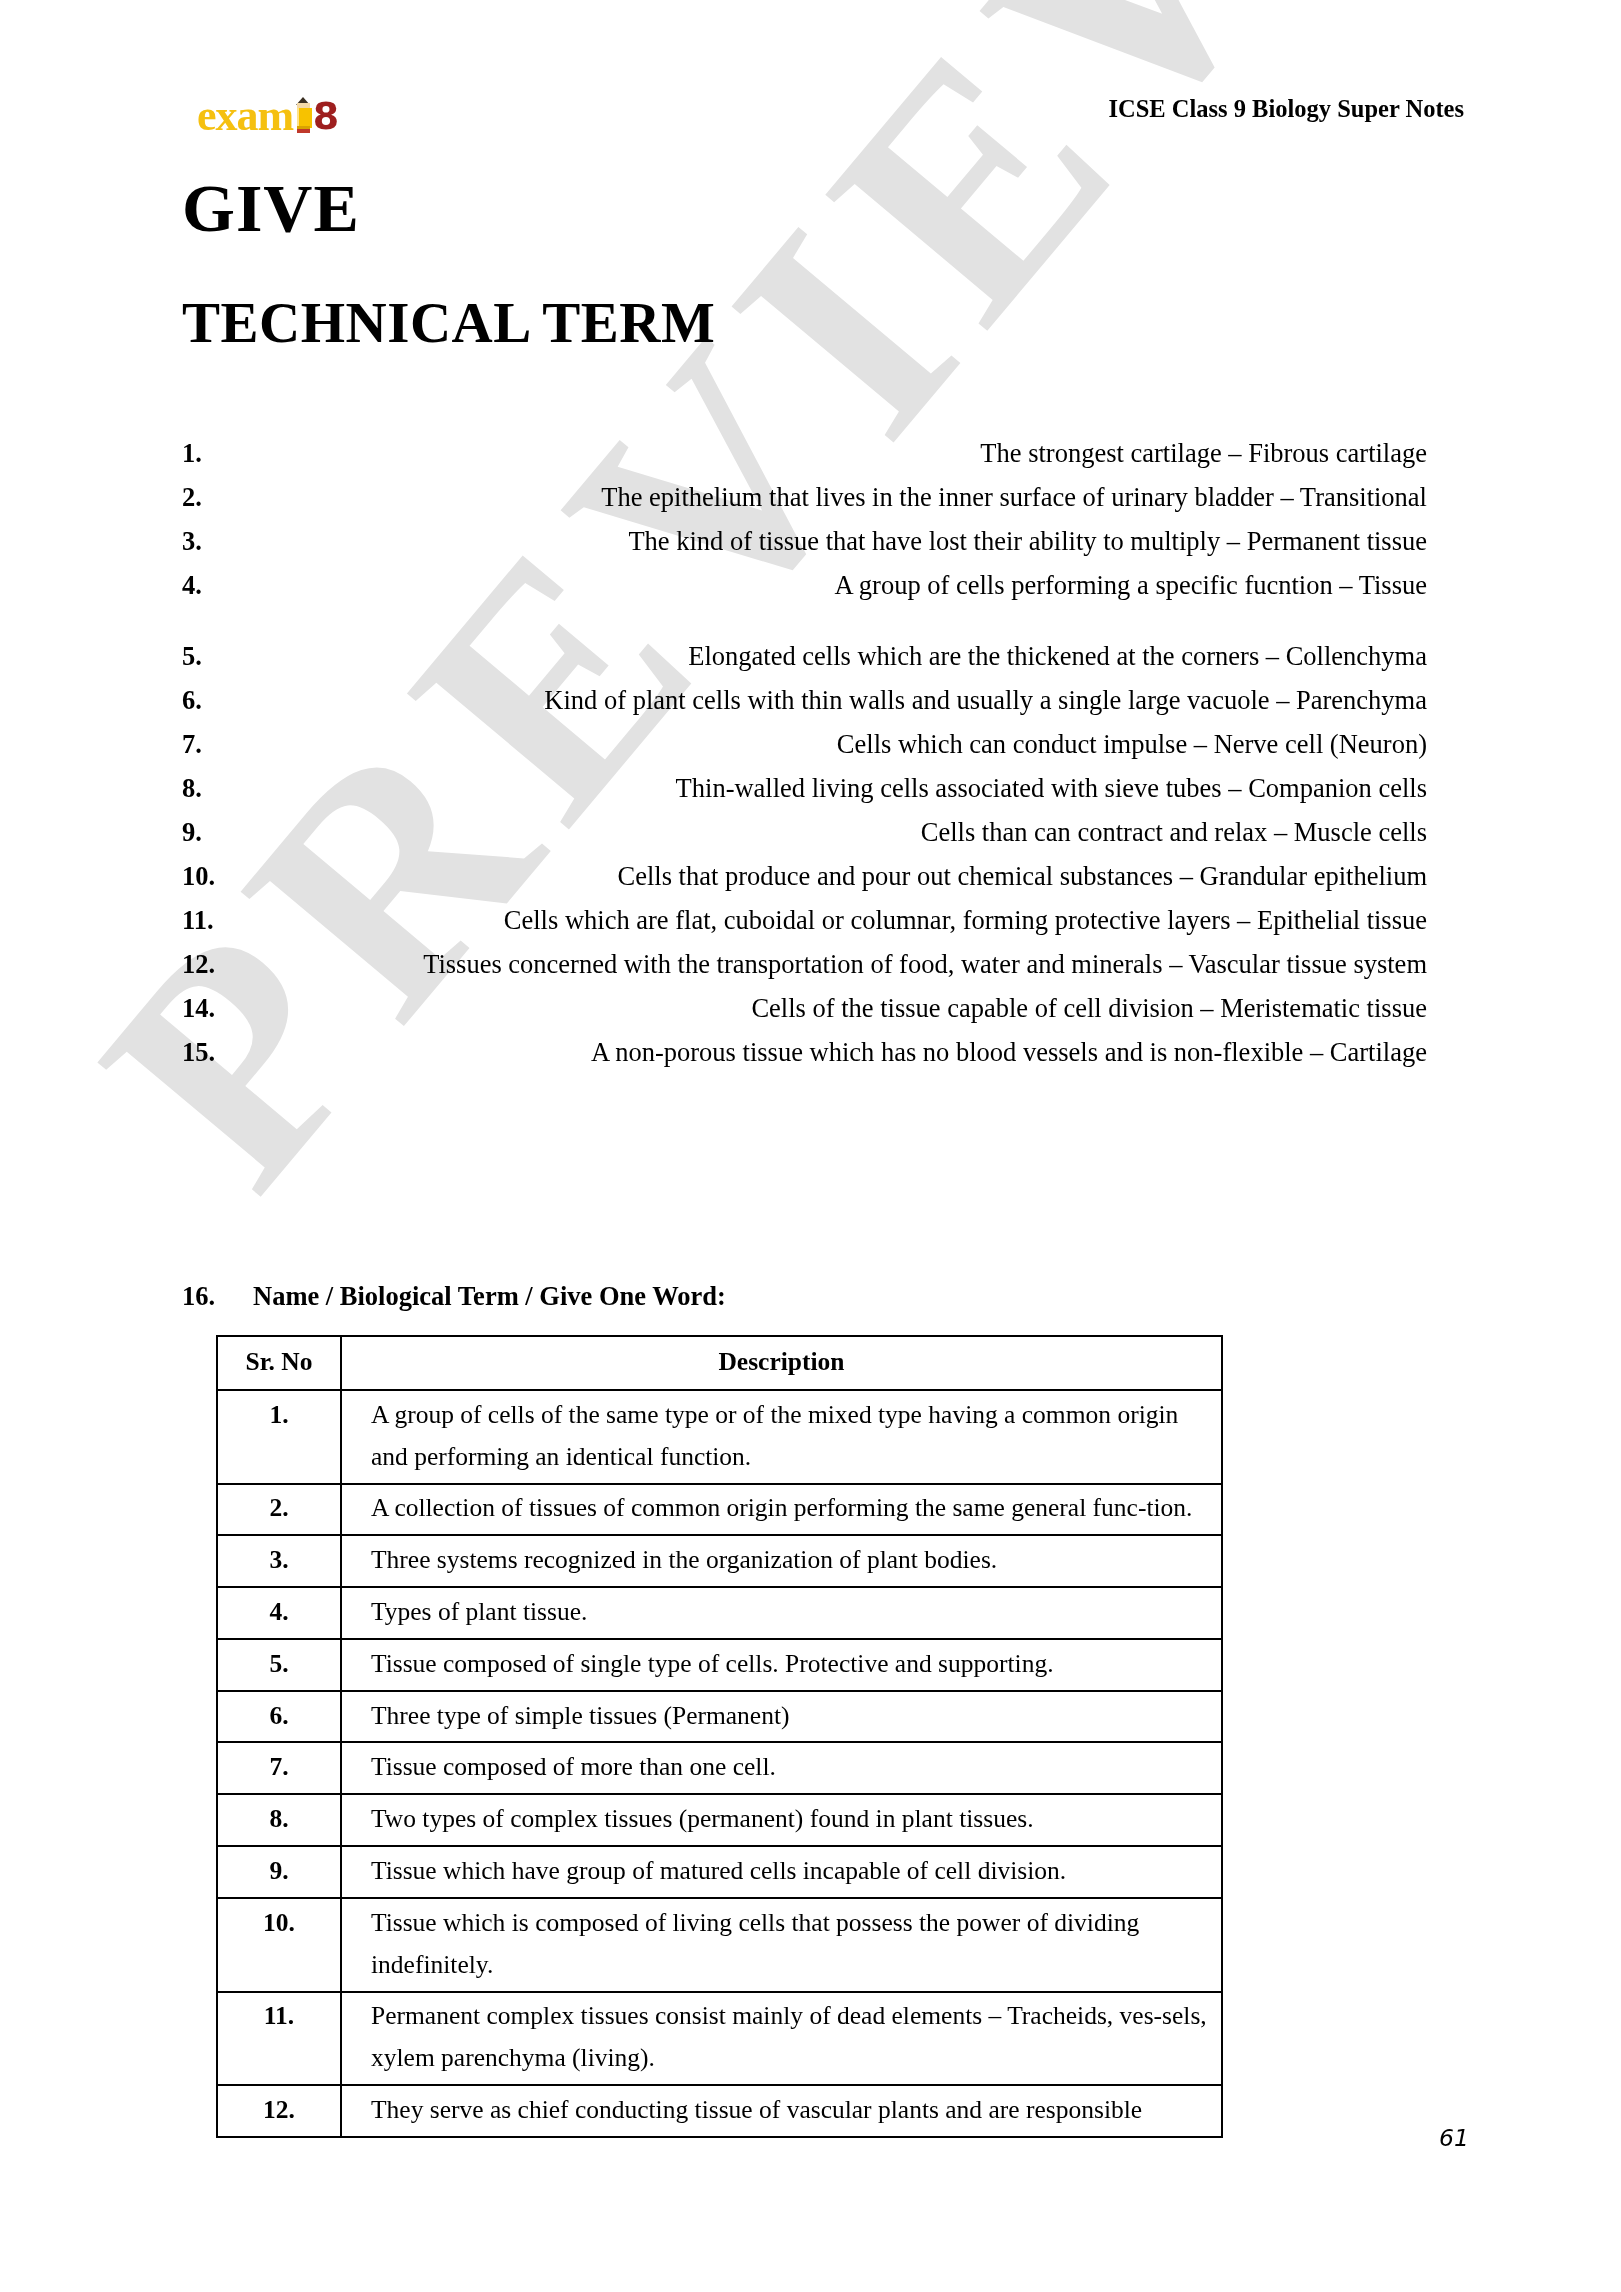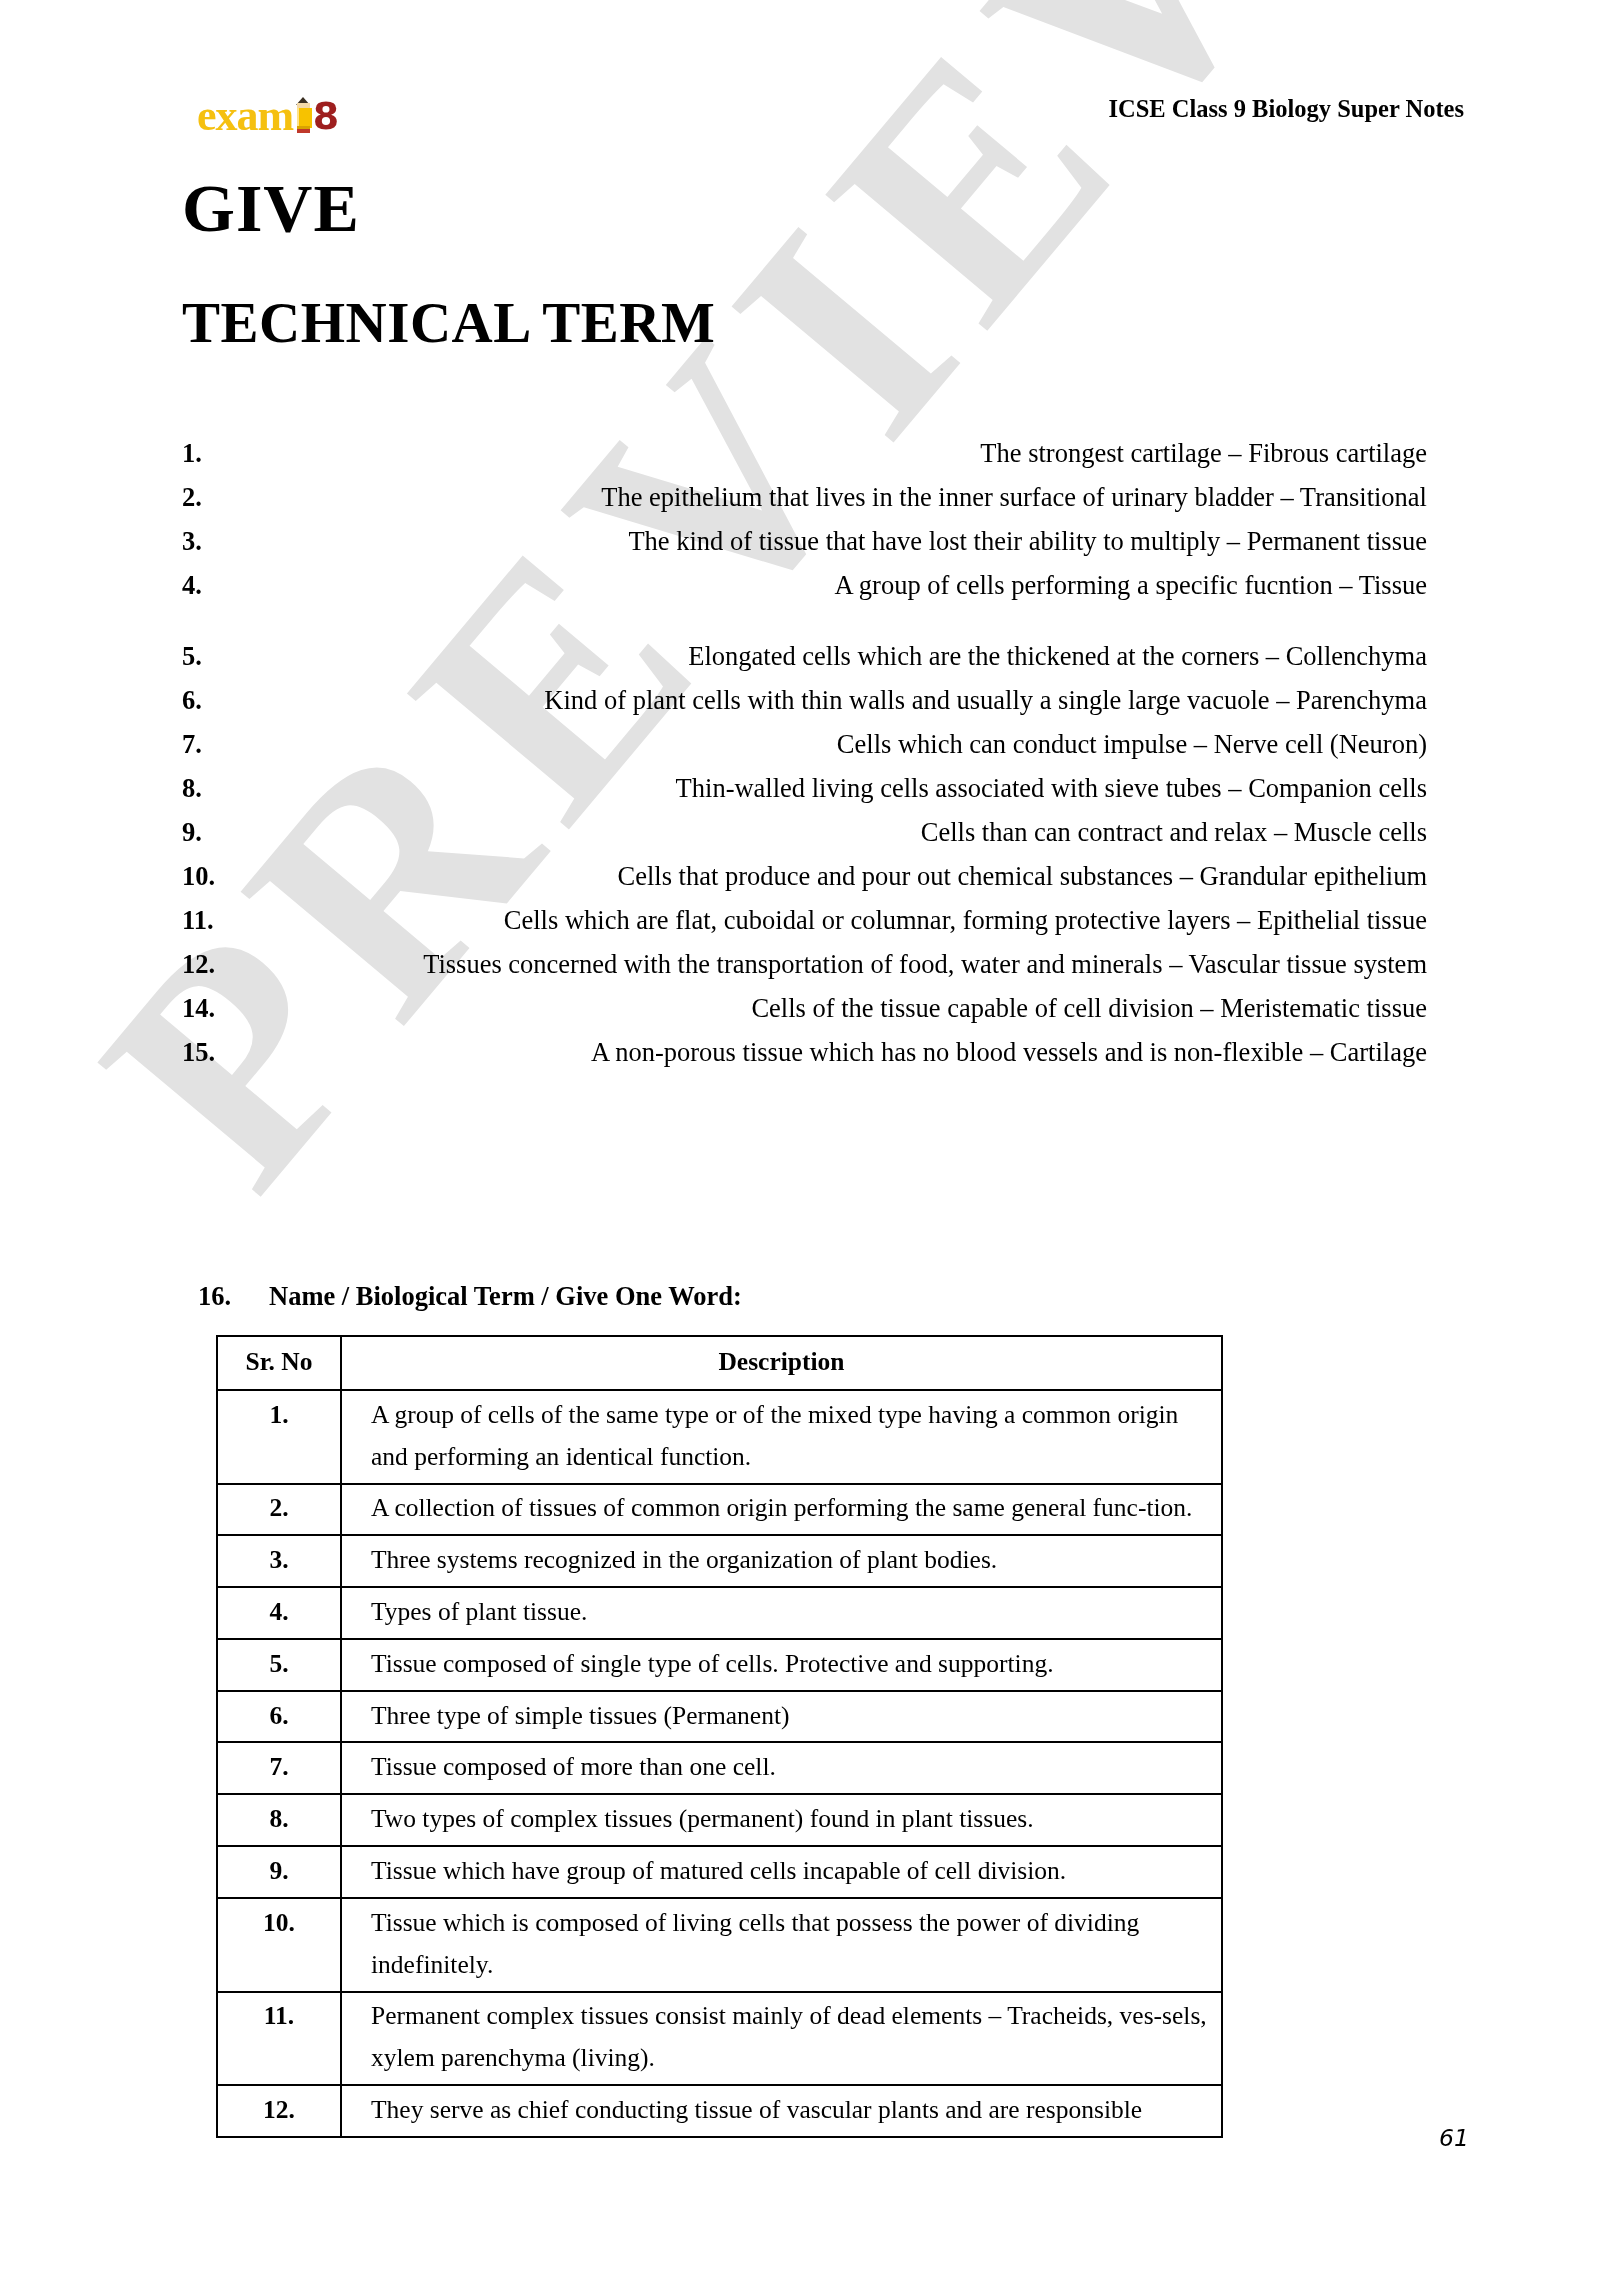--- a/index.html
+++ b/index.html
@@ -183,21 +183,20 @@
   }
 
   
   .section-head {
     position: absolute;
     left: 182px;
     top: 1279px;
     font-size: 26.5px;
     font-weight: bold;
     line-height: 35px;
-    margin-left: 16px;
   }
   .section-head .sh-num {
     display: inline-block;
     width: 71px;
   }
 
   
   .tbl-wrap {
     position: absolute;
     left: 216px;

